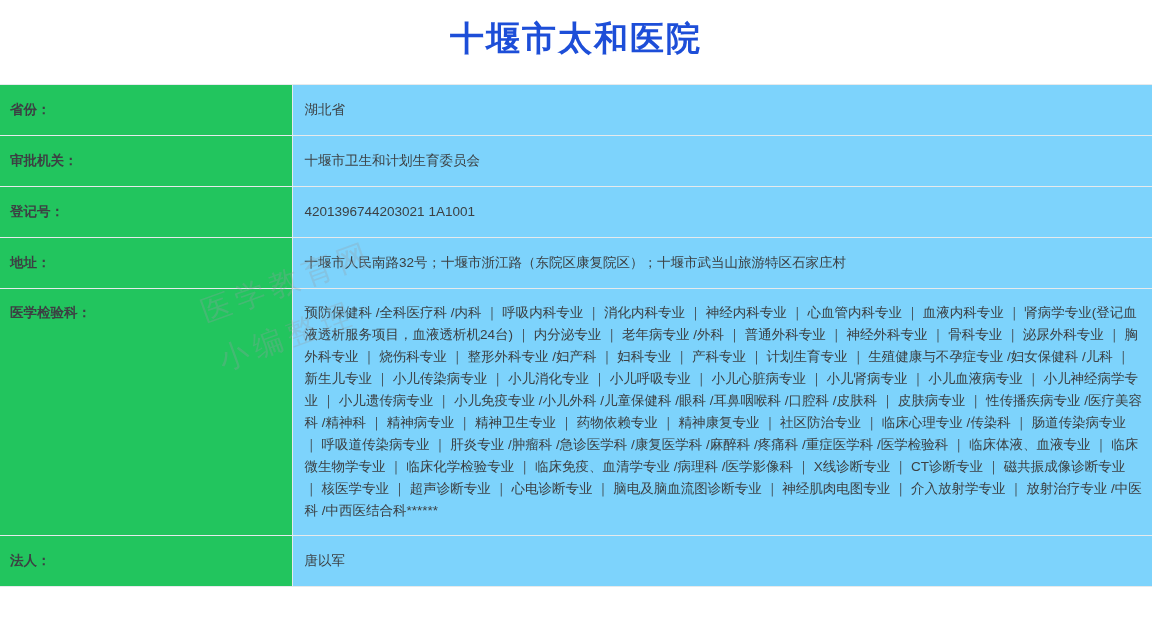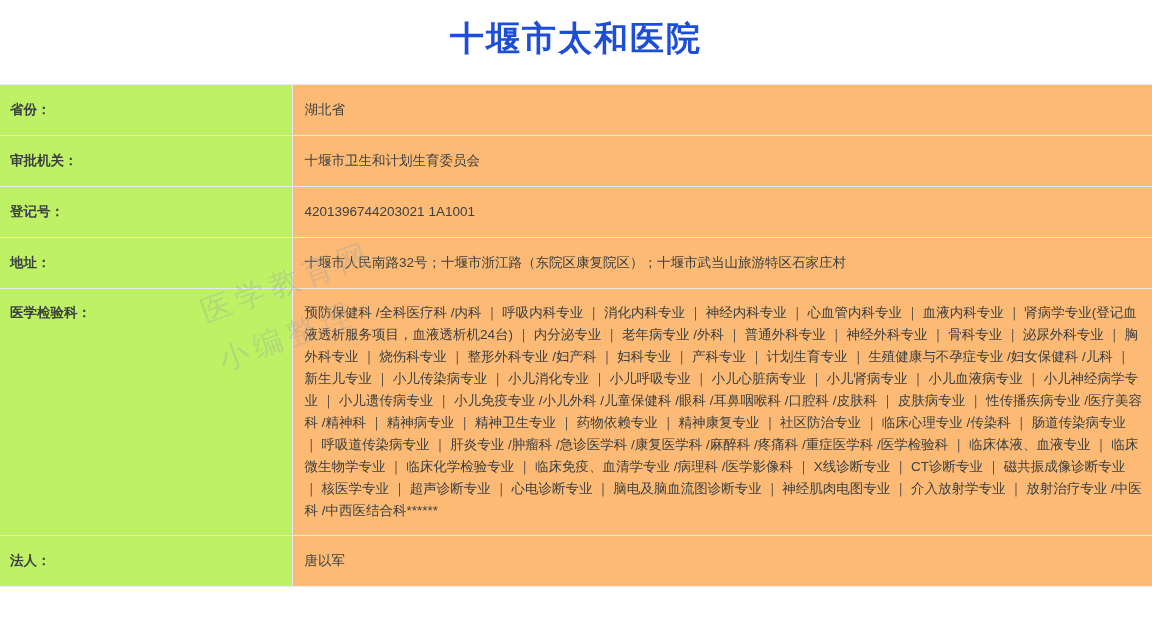--- a/index.html
+++ b/index.html
@@ -35,29 +35,29 @@
   table.info td {
     border-top: 1px solid #e6eaec;
     border-bottom: 1px solid #e6eaec;
     vertical-align: top;
     font-size: 13.5px;
     line-height: 22px;
     color: #3c4043;
   }
   td.label {
     width: 292px;
-    background: #bef264;
+    background: #22c55e;
     font-weight: bold;
     color: #333333;
     padding: 14px 0 14px 10px;
     border-right: 1px solid #e6eaec;
   }
   td.value {
     padding: 14px 10px 14px 12px;
-    background: #fdba74;
+    background: #7dd3fc;
     color: #3c4043;
     word-break: break-all;
   }
   .rowtall td { padding-top: 13px; padding-bottom: 13px; }
   .dept {
     line-height: 24px;
     font-size: 13.5px;
   }
   .watermark {
     position: absolute;

